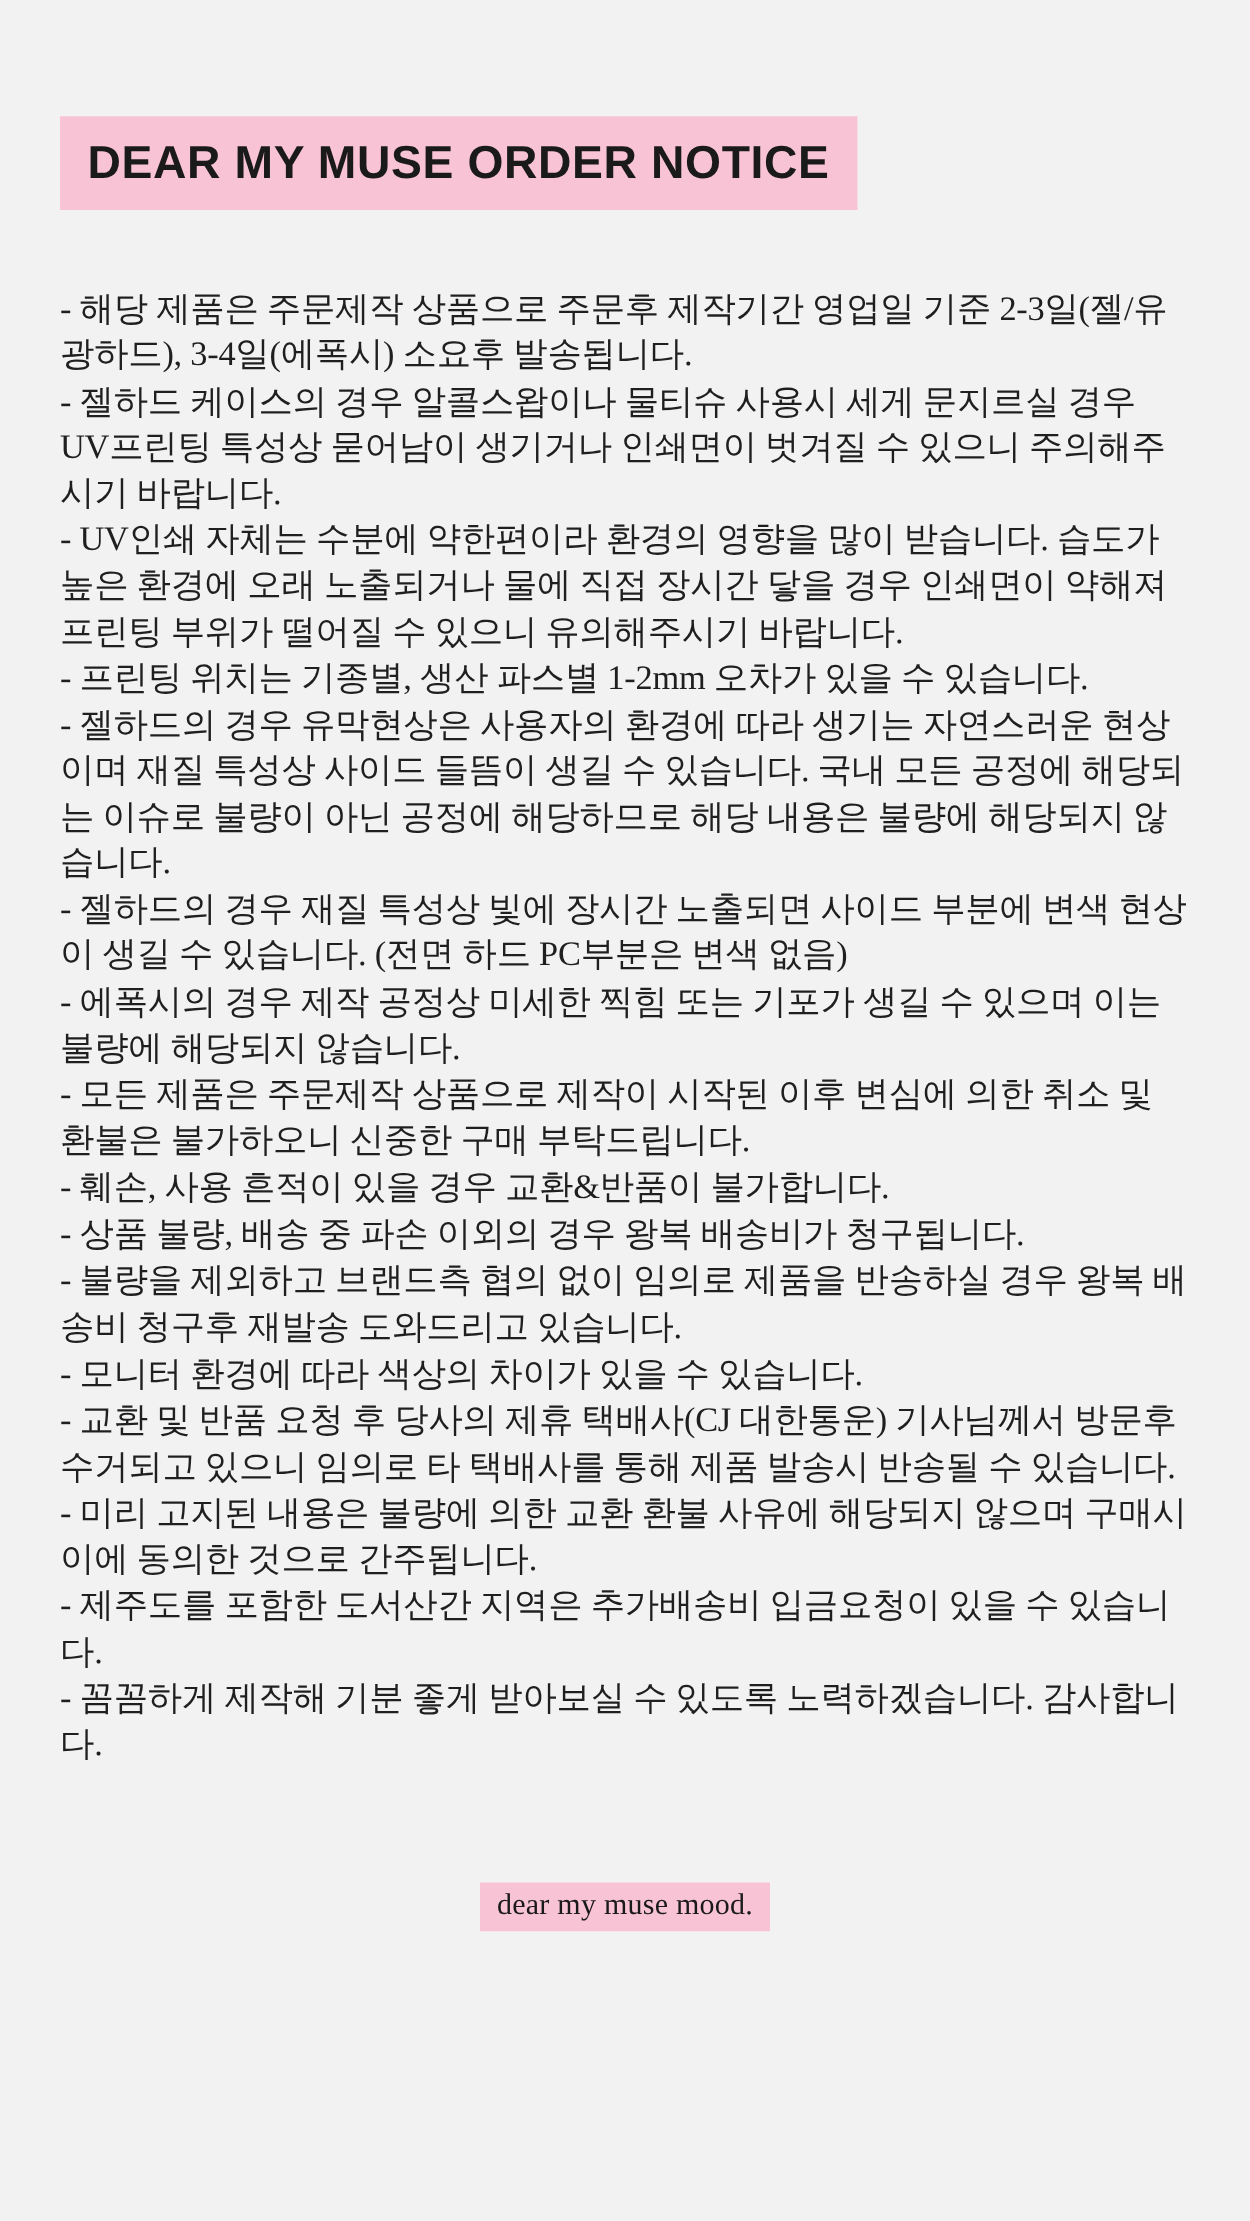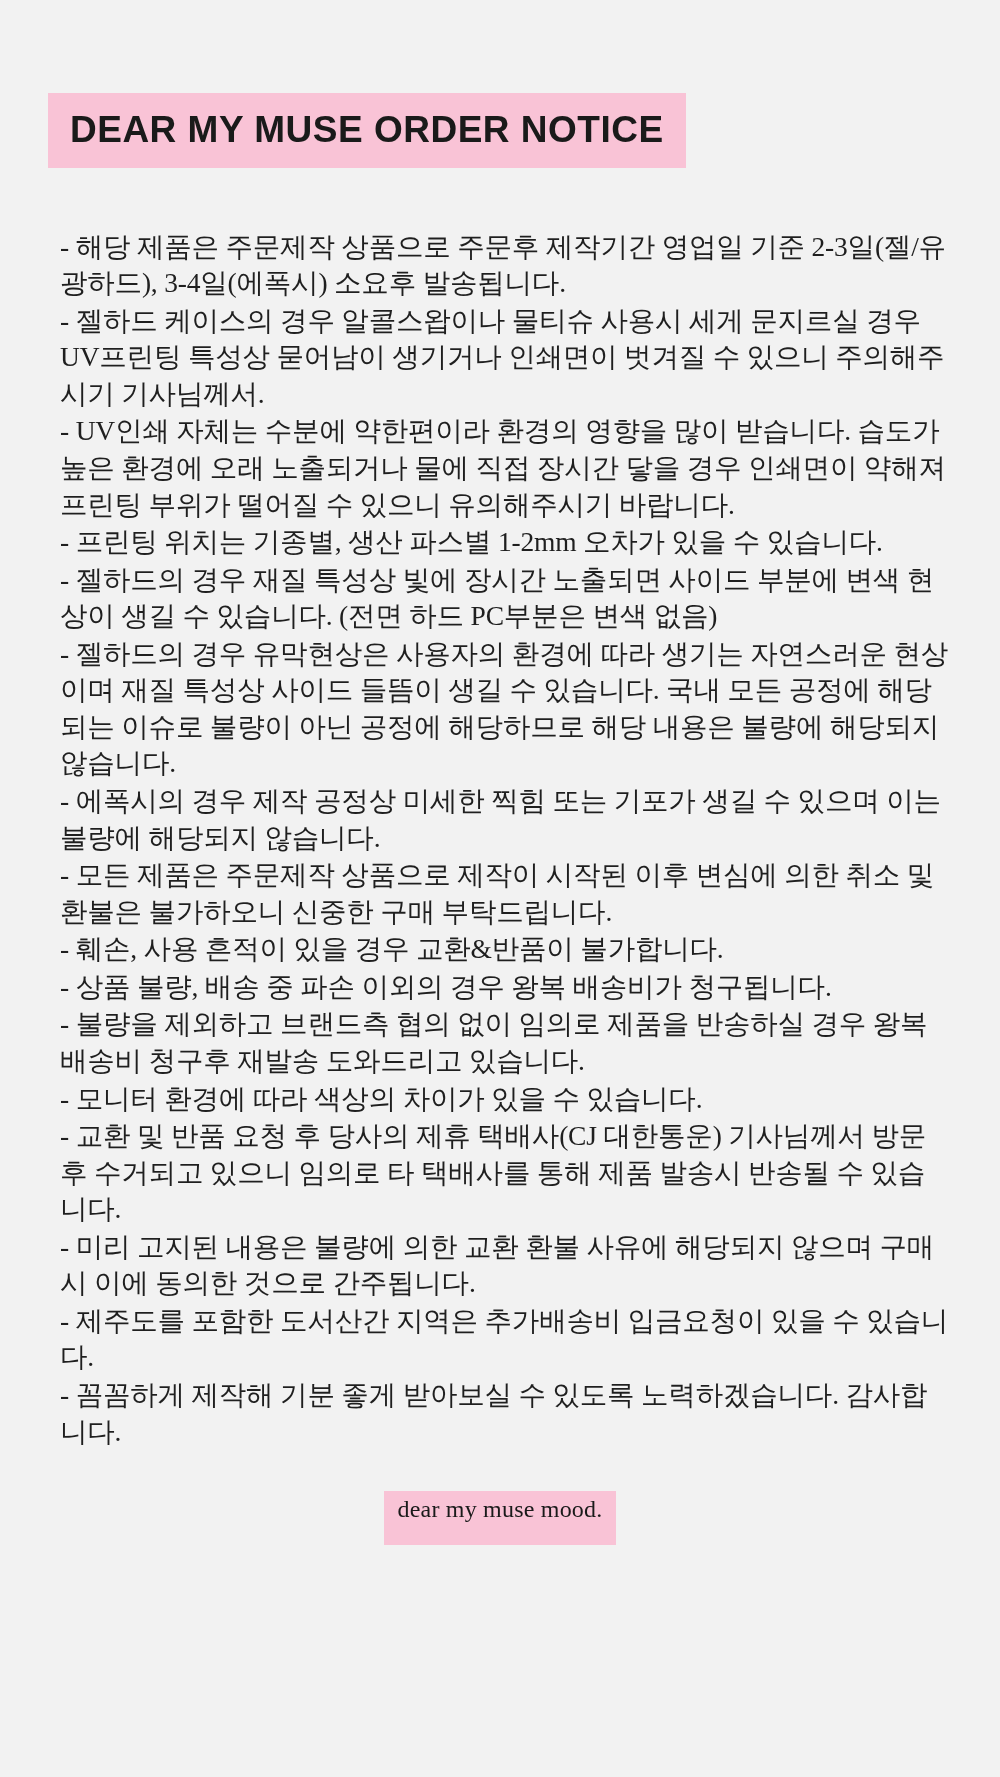--- a/index.html
+++ b/index.html
@@ -35,57 +35,57 @@
     line-height: 1.0;
     padding: 18px 22px 20px 22px;
   }
   .notice-list {
     margin-top: 36px;
   }
   .notice-item {
     font-size: 27.5px;
     line-height: 1.33;
     color: #1f1f1f;
-    margin: 0 0 1px 12px;
+    margin: 0 0 1px 0;
     text-indent: 0;
     letter-spacing: -0.2px;
   }
   .footer {
     position: absolute;
     left: 0;
     right: 0;
     bottom: 48px;
     text-align: center;
   }
   .footer-badge {
     display: inline-block;
     background: #f9c3d6;
     color: #1a1a1a;
     font-family: "Liberation Serif", serif;
     font-size: 24px;
-    padding: 5px 14px 22px 14px;
+    padding: 5px 14px 7px 14px;
     letter-spacing: 0.2px;
   }
 </style>
 </head>
 <body>
 
 <div class="page">
 
   <div class="title-wrap">
     <h1 class="title">DEAR MY MUSE ORDER NOTICE</h1>
   </div>
 
   <div class="notice-list">
     <p class="notice-item">- 해당 제품은 주문제작 상품으로 주문후 제작기간 영업일 기준 2-3일(젤/유광하드), 3-4일(에폭시) 소요후 발송됩니다.</p>
-    <p class="notice-item">- 젤하드 케이스의 경우 알콜스왑이나 물티슈 사용시 세게 문지르실 경우 UV프린팅 특성상 묻어남이 생기거나 인쇄면이 벗겨질 수 있으니 주의해주시기 기사님께서.</p>
+    <p class="notice-item">- 젤하드 케이스의 경우 알콜스왑이나 물티슈 사용시 세게 문지르실 경우 UV프린팅 특성상 묻어남이 생기거나 인쇄면이 벗겨질 수 있으니 주의해주시기 바랍니다.</p>
     <p class="notice-item">- UV인쇄 자체는 수분에 약한편이라 환경의 영향을 많이 받습니다. 습도가 높은 환경에 오래 노출되거나 물에 직접 장시간 닿을 경우 인쇄면이 약해져 프린팅 부위가 떨어질 수 있으니 유의해주시기 바랍니다.</p>
     <p class="notice-item">- 프린팅 위치는 기종별, 생산 파스별 1-2mm 오차가 있을 수 있습니다.</p>
+    <p class="notice-item">- 젤하드의 경우 유막현상은 사용자의 환경에 따라 생기는 자연스러운 현상이며 재질 특성상 사이드 들뜸이 생길 수 있습니다. 국내 모든 공정에 해당되는 이슈로 불량이 아닌 공정에 해당하므로 해당 내용은 불량에 해당되지 않습니다.</p>
     <p class="notice-item">- 젤하드의 경우 재질 특성상 빛에 장시간 노출되면 사이드 부분에 변색 현상이 생길 수 있습니다. (전면 하드 PC부분은 변색 없음)</p>
-    <p class="notice-item">- 젤하드의 경우 유막현상은 사용자의 환경에 따라 생기는 자연스러운 현상이며 재질 특성상 사이드 들뜸이 생길 수 있습니다. 국내 모든 공정에 해당되는 이슈로 불량이 아닌 공정에 해당하므로 해당 내용은 불량에 해당되지 않습니다.</p>
     <p class="notice-item">- 에폭시의 경우 제작 공정상 미세한 찍힘 또는 기포가 생길 수 있으며 이는 불량에 해당되지 않습니다.</p>
     <p class="notice-item">- 모든 제품은 주문제작 상품으로 제작이 시작된 이후 변심에 의한 취소 및 환불은 불가하오니 신중한 구매 부탁드립니다.</p>
     <p class="notice-item">- 훼손, 사용 흔적이 있을 경우 교환&amp;반품이 불가합니다.</p>
     <p class="notice-item">- 상품 불량, 배송 중 파손 이외의 경우 왕복 배송비가 청구됩니다.</p>
     <p class="notice-item">- 불량을 제외하고 브랜드측 협의 없이 임의로 제품을 반송하실 경우 왕복 배송비 청구후 재발송 도와드리고 있습니다.</p>
     <p class="notice-item">- 모니터 환경에 따라 색상의 차이가 있을 수 있습니다.</p>
     <p class="notice-item">- 교환 및 반품 요청 후 당사의 제휴 택배사(CJ 대한통운) 기사님께서 방문후 수거되고 있으니 임의로 타 택배사를 통해 제품 발송시 반송될 수 있습니다.</p>
     <p class="notice-item">- 미리 고지된 내용은 불량에 의한 교환 환불 사유에 해당되지 않으며 구매시 이에 동의한 것으로 간주됩니다.</p>
     <p class="notice-item">- 제주도를 포함한 도서산간 지역은 추가배송비 입금요청이 있을 수 있습니다.</p>
     <p class="notice-item">- 꼼꼼하게 제작해 기분 좋게 받아보실 수 있도록 노력하겠습니다. 감사합니다.</p>

